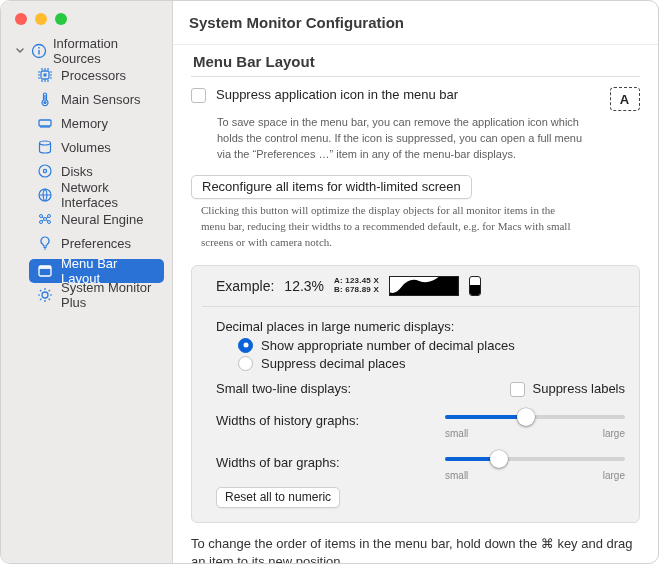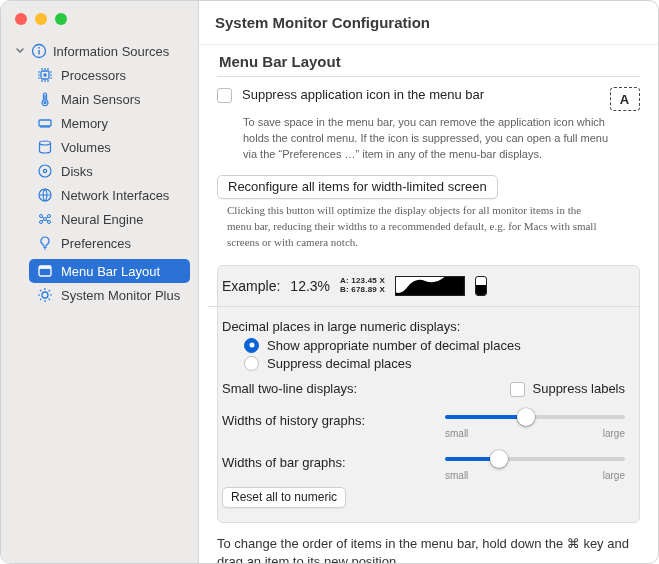--- a/index.html
+++ b/index.html
@@ -14,21 +14,21 @@
     display: flex;
     width: 659px;
     height: 564px;
     border: 1px solid #d2d2d2;
     border-radius: 10px;
     overflow: hidden;
     background: #fff;
   }
   
   .sidebar {
-    width: 198px;
+    width: 172px;
     background: #edeaea;
     border-right: 1px solid #d6d3d3;
     display: flex;
     flex-direction: column;
     padding-top: 8px;
   }
   .traffic-lights {
     display: flex;
     gap: 8px;
     padding: 4px 0 14px 14px;
@@ -145,21 +145,21 @@
     box-shadow: 0 1px 1px rgba(0,0,0,0.05);
     cursor: pointer;
   }
   .btn.small { font-size: 12px; padding: 2px 8px 3px 8px; }
   .help-indent { margin-left: 10px; font-family: Liberation Serif, serif; }
 
   .example-box {
     background: #f1f1f1;
     border: 1px solid #dcdcdc;
     border-radius: 6px;
-    padding: 10px 14px 14px 4px;
+    padding: 10px 14px 14px 24px;
     margin-top: 14px;
   }
   .example-row {
     display: flex;
     align-items: center;
     gap: 10px;
     padding-bottom: 6px;
   }
   .example-label { font-size: 14px; font-weight: 500; }
   .example-pct { font-size: 14px; }

